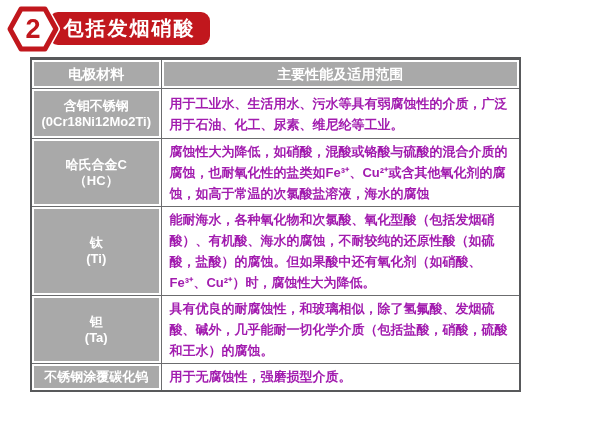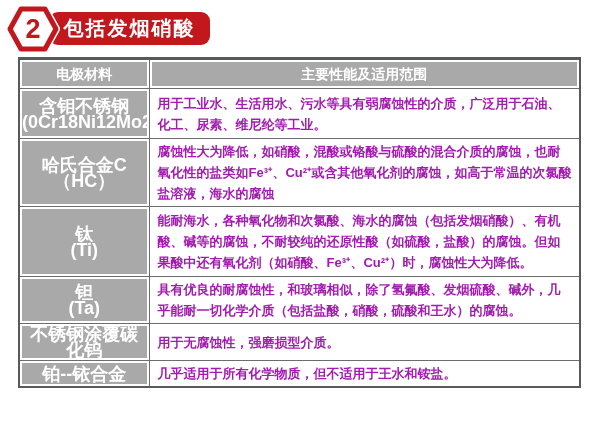--- a/index.html
+++ b/index.html
@@ -8,28 +8,28 @@
 
   
   .hdr{position:absolute;left:0;top:0;width:600px;height:56px;}
   .banner{position:absolute;left:49px;top:12px;width:161px;height:33px;
           background:#c1171d;border-radius:9px;color:#ffffff;
           display:flex;align-items:center;justify-content:center;
           font-size:20px;letter-spacing:2px;}
   .badge{position:absolute;left:6px;top:5px;width:54px;height:48px;}
 
   
-  table.selector{position:absolute;left:18px;top:57px;width:563px;
+  table.selector{position:absolute;left:30px;top:57px;width:491px;
           border-collapse:collapse;table-layout:fixed;
           border:2px solid #58595b;border-top-width:3px;}
   table.selector col.c1{width:130px;}
   table.selector td,table.selector th{border:1px solid #6b6c6e;overflow:hidden;}
   th.gray,td.gray{background:#a9a9a9;box-shadow:inset 0 0 0 2px #ffffff;
           color:#ffffff;text-align:center;vertical-align:middle;
-          font-size:18px;line-height:16px;padding:2px 2px;font-weight:bold;}
+          font-size:13px;line-height:16px;padding:2px 2px;font-weight:bold;}
   th.gray{font-size:14px;}
   td.desc{background:#ffffff;color:#a21caf;font-size:13px;line-height:21px;
           padding:2px 6px 2px 8px;text-align:left;vertical-align:middle;
           font-weight:bold;}
   tr.h-head{height:30px;} tr.h-r0{height:50px;} tr.h-r1{height:46px;}
   tr.h-r2{height:66px;}  tr.h-r3{height:70px;} tr.h-r4{height:46px;}
   tr.h-r5{height:27px;}  tr.h-r6{height:23px;}
   .mat-name,.mat-code{display:block;}
 </style>
 </head>
@@ -70,37 +70,31 @@
         <span class="mat-name">哈氏合金C</span>
         <span class="mat-code">（HC）</span>
       </td>
       <td class="desc">腐蚀性大为降低，如硝酸，混酸或铬酸与硫酸的混合介质的腐蚀，也耐氧化性的盐类如Fe³⁺、Cu²⁺或含其他氧化剂的腐蚀，如高于常温的次氯酸盐溶液，海水的腐蚀</td>
     </tr>
     <tr class="h-r3">
       <td class="gray">
         <span class="mat-name">钛</span>
         <span class="mat-code">(Ti)</span>
       </td>
-      <td class="desc">能耐海水，各种氧化物和次氯酸、海水的腐蚀（包括发烟硝酸）、有机酸、碱等的腐蚀，不耐较纯的还原性酸（如硫酸，盐酸）的腐蚀。但如果酸中还有氧化剂（如硝酸、Fe³⁺、Cu²⁺）时，腐蚀性大为降低。</td>
+      <td class="desc">能耐海水，各种氧化物和次氯酸、氧化型酸（包括发烟硝酸）、有机酸、海水的腐蚀，不耐较纯的还原性酸（如硫酸，盐酸）的腐蚀。但如果酸中还有氧化剂（如硝酸、Fe³⁺、Cu²⁺）时，腐蚀性大为降低。</td>
     </tr>
     <tr class="h-r4">
       <td class="gray">
         <span class="mat-name">钽</span>
         <span class="mat-code">(Ta)</span>
       </td>
       <td class="desc">具有优良的耐腐蚀性，和玻璃相似，除了氢氟酸、发烟硫酸、碱外，几乎能耐一切化学介质（包括盐酸，硝酸，硫酸和王水）的腐蚀。</td>
     </tr>
     <tr class="h-r5">
       <td class="gray">
         <span class="mat-name">不锈钢涂覆碳化钨</span>
       </td>
       <td class="desc">用于无腐蚀性，强磨损型介质。</td>
     </tr>
-    <tr class="h-r6">
-      <td class="gray">
-        <span class="mat-name">铂--铱合金</span>
-      </td>
-      <td class="desc">几乎适用于所有化学物质，但不适用于王水和铵盐。</td>
-    </tr>
   </tbody>
     </table>
 
 </div>
 
 </body></html>

